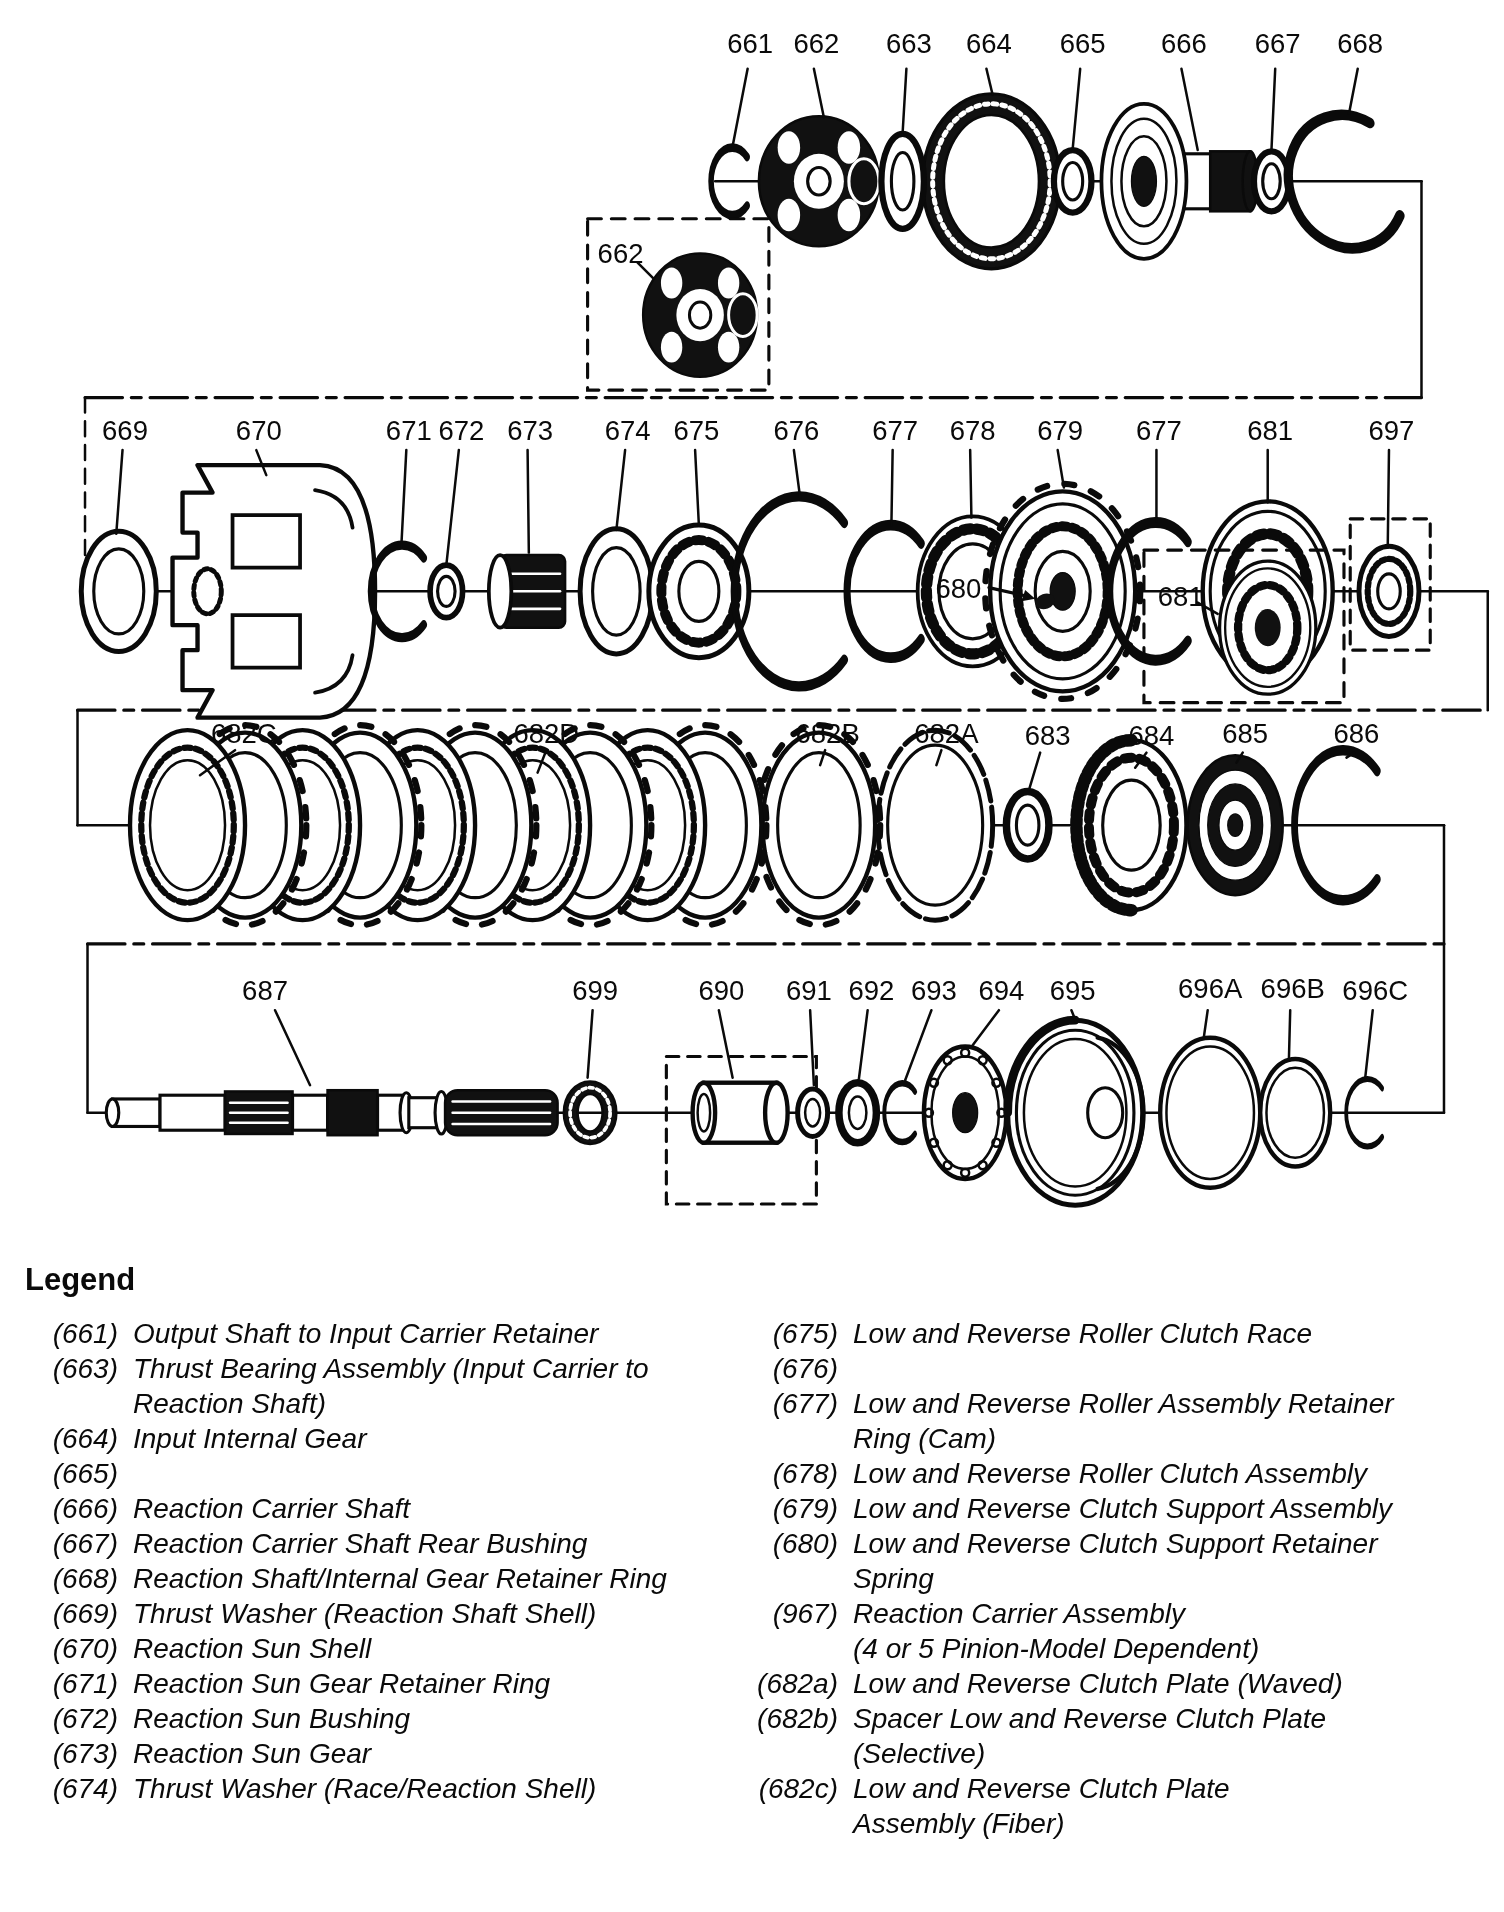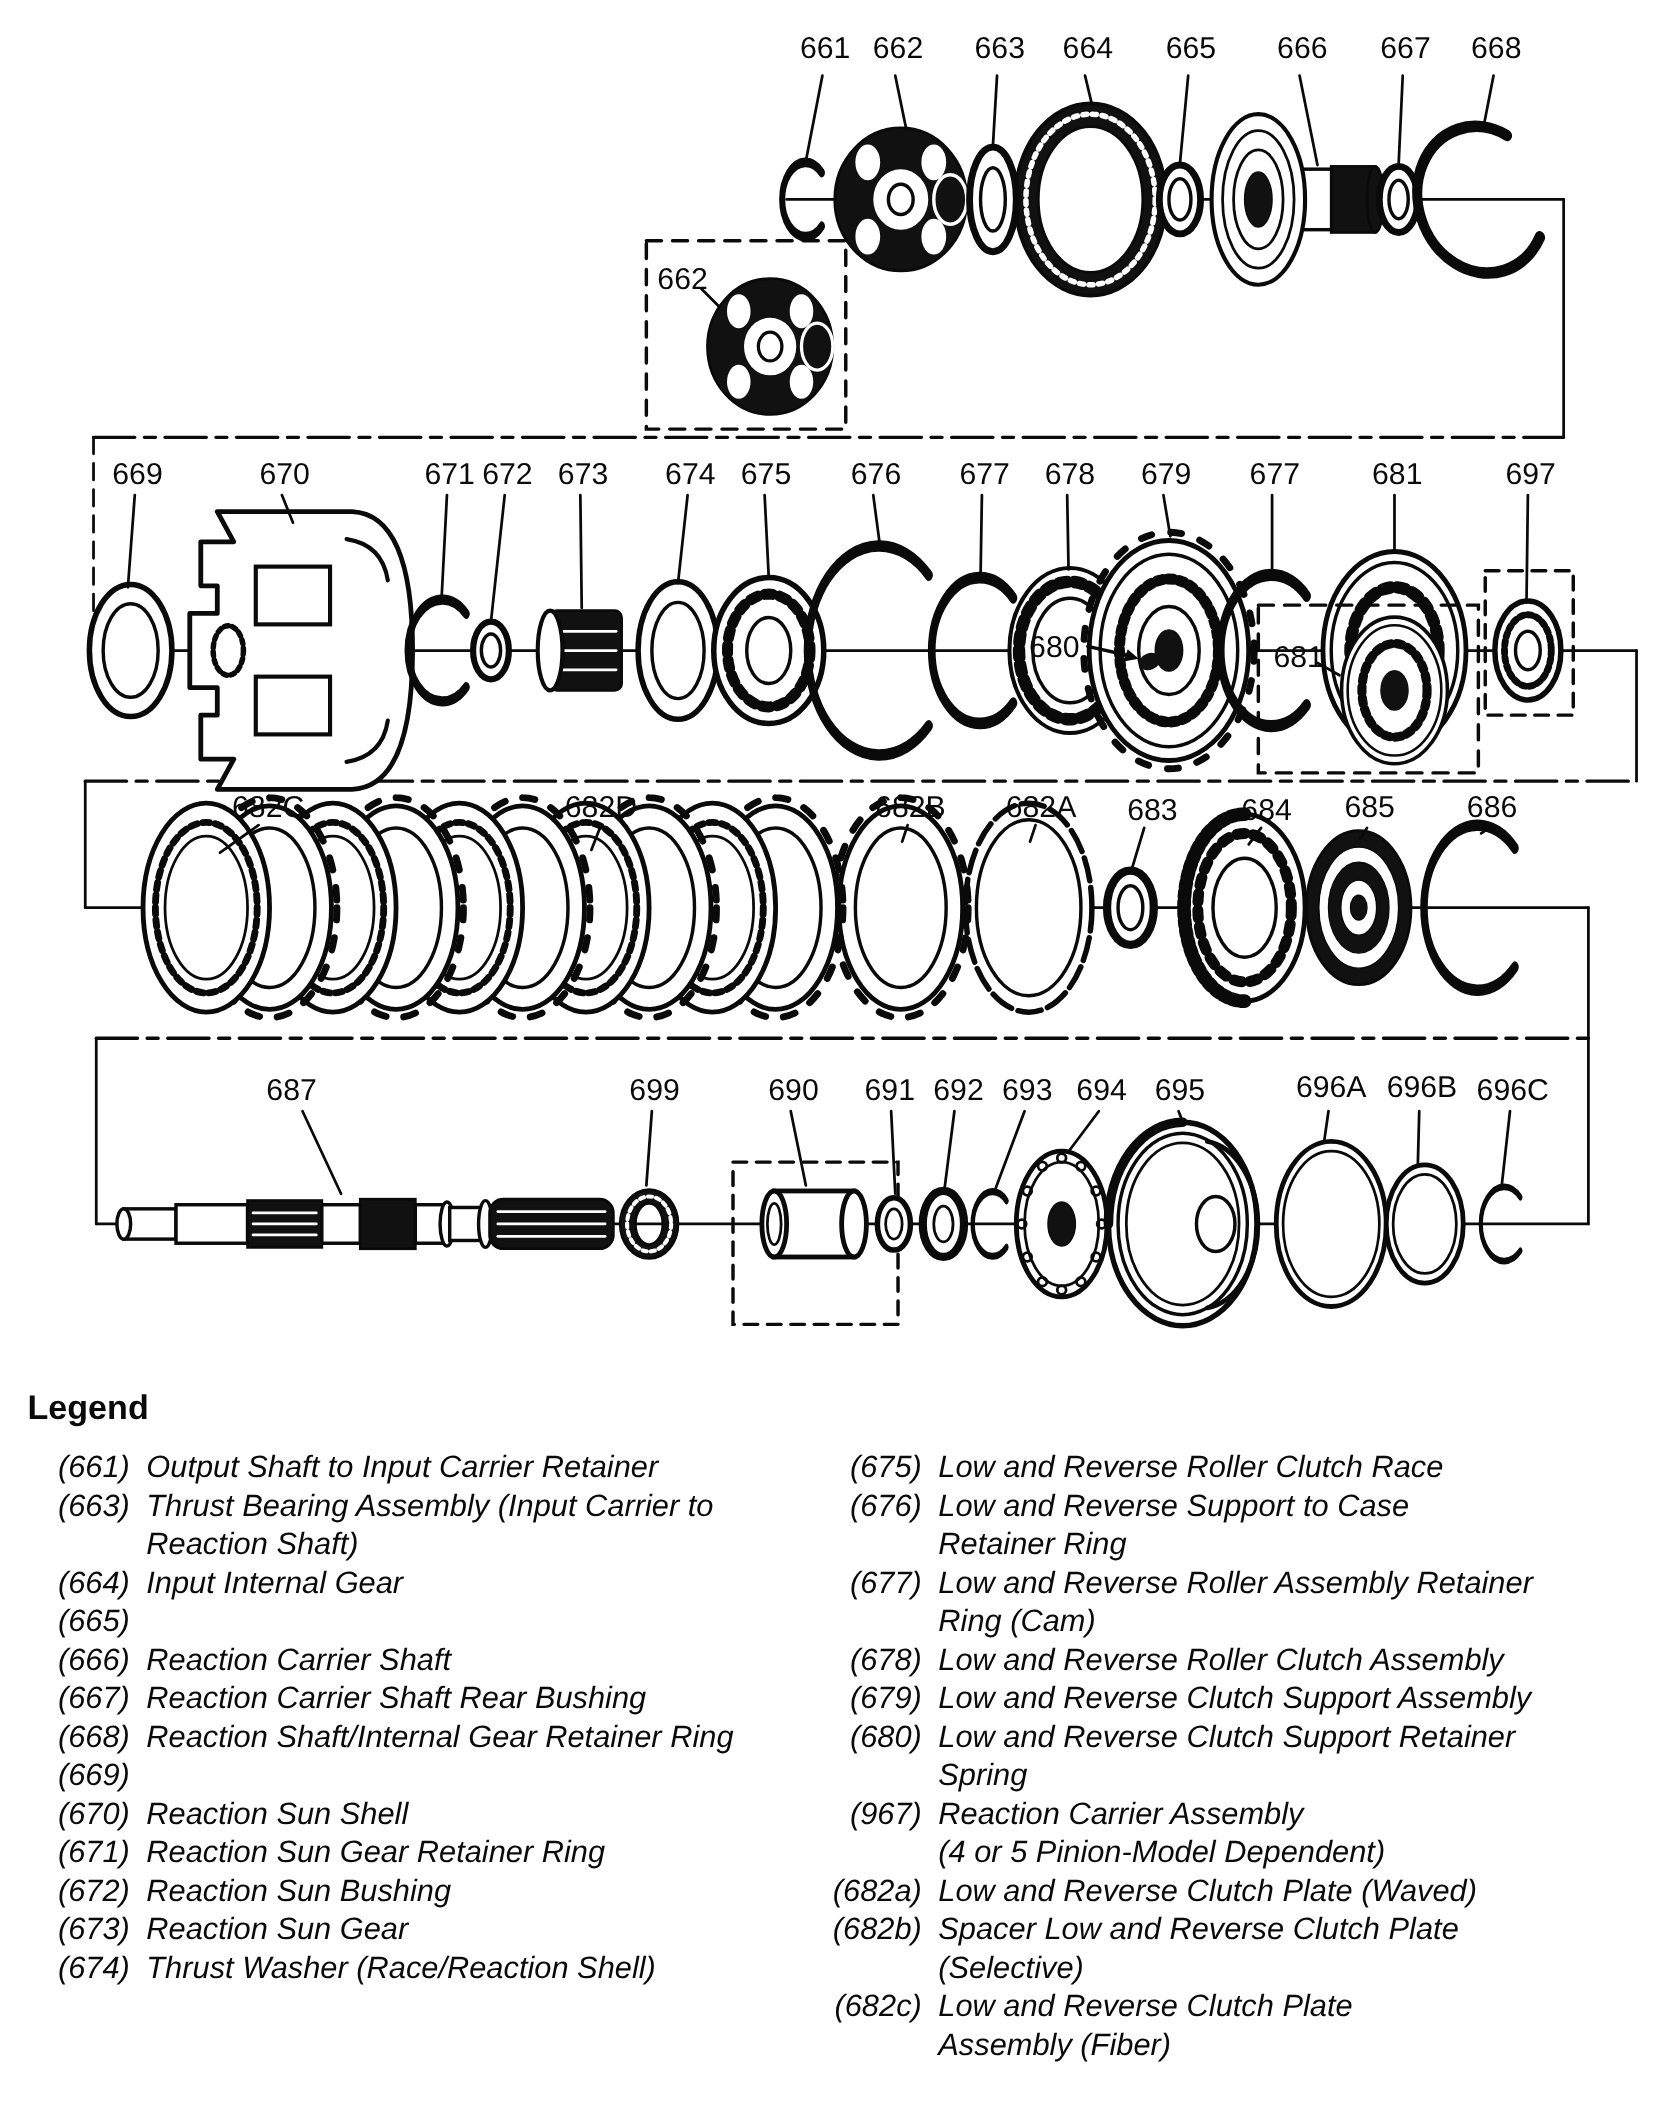--- a/index.html
+++ b/index.html
@@ -451,20 +451,21 @@
     <div class="legend-entry">
           <span class="num">(667)</span>
           <span class="desc">Reaction Carrier Shaft Rear Bushing</span>
         </div>
     <div class="legend-entry">
           <span class="num">(668)</span>
           <span class="desc">Reaction Shaft/Internal Gear Retainer Ring</span>
         </div>
     <div class="legend-entry">
           <span class="num">(669)</span>
+          <span class="desc">Thrust Washer (Reaction Shaft Shell)</span>
         </div>
     <div class="legend-entry">
           <span class="num">(670)</span>
           <span class="desc">Reaction Sun Shell</span>
         </div>
     <div class="legend-entry">
           <span class="num">(671)</span>
           <span class="desc">Reaction Sun Gear Retainer Ring</span>
         </div>
     <div class="legend-entry">
@@ -481,22 +482,20 @@
         </div>
   </div>
 
   <div class="legend-col right">
     <div class="legend-entry">
           <span class="num">(675)</span>
           <span class="desc">Low and Reverse Roller Clutch Race</span>
         </div>
     <div class="legend-entry">
           <span class="num">(676)</span>
-          <span class="desc">Low and Reverse Support to Case
-Retainer Ring</span>
         </div>
     <div class="legend-entry">
           <span class="num">(677)</span>
           <span class="desc">Low and Reverse Roller Assembly Retainer
 Ring (Cam)</span>
         </div>
     <div class="legend-entry">
           <span class="num">(678)</span>
           <span class="desc">Low and Reverse Roller Clutch Assembly</span>
         </div>

